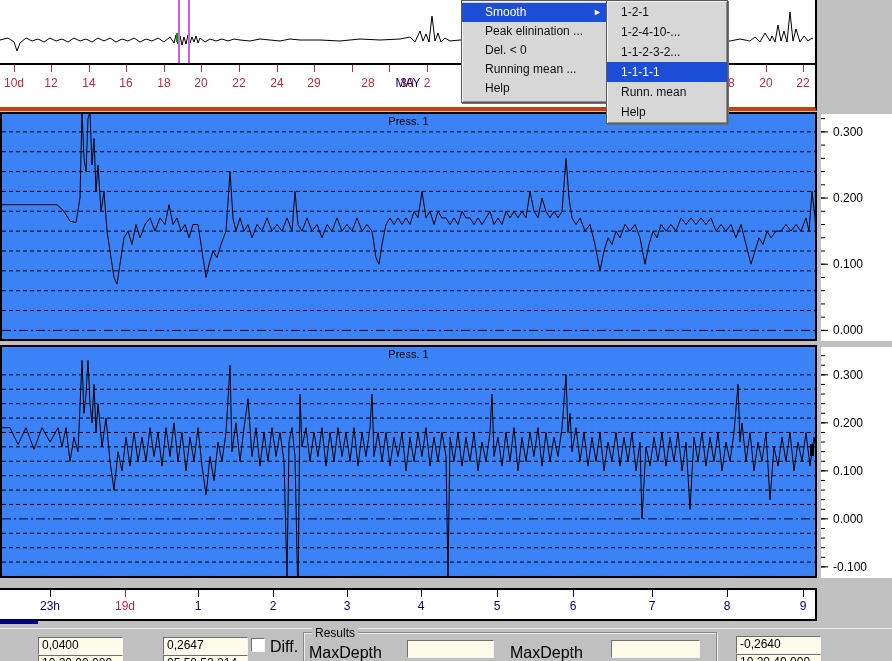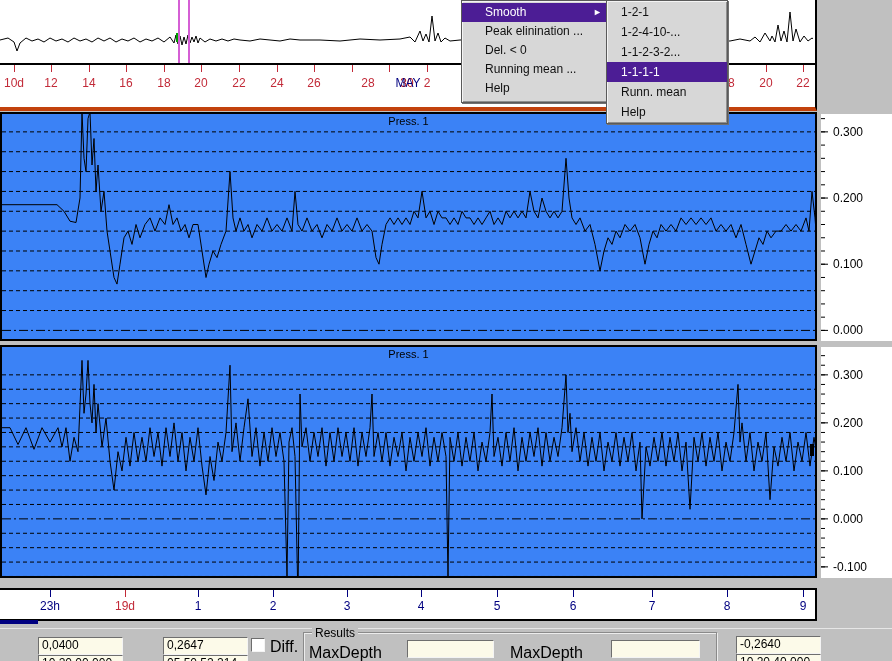--- a/index.html
+++ b/index.html
@@ -29,21 +29,21 @@
   .yaxis-panel{background:#fff}
 
   
   .menu{background:#d7d7d7;border:1px solid #5a5a5a;
     box-shadow:inset 1px 1px 0 #f4f4f4, inset -1px -1px 0 #8e8e8e, 1px 1px 0 #707070;
     z-index:20;font-size:12px;color:#101010}
   #context-menu{left:461px;top:0;width:147px;height:99px;padding-top:2px}
   #sub-menu{left:606px;top:0;width:120px;height:121px;padding-top:1px}
   .menu-item{position:relative;height:19px;line-height:19px;padding-left:23px;white-space:nowrap}
   #sub-menu .menu-item{height:20px;line-height:20px;padding-left:14px}
-  .menu-item.sel{background:#4c1d95;color:#fff}
+  .menu-item.sel{background:#1d4ed8;color:#fff}
   .menu-arrow{position:absolute;right:7px;top:0;font-size:9px}
 
   
   #bottom-axis{left:0;top:588px;width:815px;height:29px;background:#fff;border:2px solid #000;border-left:none}
   #range-indicator{left:0;top:620px;width:38px;height:4px;background:#000080}
 
   
   #bottom-panel{left:0;top:628px;width:892px;height:33px;background:#c0c0c0;border-top:1px solid #e6e6e6}
   .field{position:absolute;height:16px;background:#fcfae9;
     border:1px solid;border-color:#6e6e6e #f4f4f4 #f4f4f4 #6e6e6e;
@@ -79,21 +79,21 @@
     <div class="axis-lbl" style="left: 126px; color: rgb(194, 42, 56);">16</div>
     <div class="tick-red" style="left: 164px;"></div>
     <div class="axis-lbl" style="left: 164px; color: rgb(194, 42, 56);">18</div>
     <div class="tick-red" style="left: 201px;"></div>
     <div class="axis-lbl" style="left: 201px; color: rgb(194, 42, 56);">20</div>
     <div class="tick-red" style="left: 239px;"></div>
     <div class="axis-lbl" style="left: 239px; color: rgb(194, 42, 56);">22</div>
     <div class="tick-red" style="left: 277px;"></div>
     <div class="axis-lbl" style="left: 277px; color: rgb(194, 42, 56);">24</div>
     <div class="tick-red" style="left: 314px;"></div>
-    <div class="axis-lbl" style="left: 314px; color: rgb(194, 42, 56);">26</div>
+    <div class="axis-lbl" style="left: 314px; color: rgb(194, 42, 56);">29</div>
     <div class="tick-red" style="left: 352px;"></div>
     <div class="axis-lbl" style="left: 352px; color: rgb(194, 42, 56); margin-left: 16px;">28</div>
     <div class="tick-red" style="left: 389px;"></div>
     <div class="axis-lbl" style="left: 407px; color: #b91c1c;">30</div>
     <div class="tick-red" style="left: 427px;"></div>
     <div class="axis-lbl" style="left: 427px; color: rgb(194, 42, 56);">2</div>
     <div class="tick-red" style="left: 465px;"></div>
     <div class="axis-lbl" style="left: 465px; color: rgb(194, 42, 56);">4</div>
     <div class="tick-red" style="left: 502px;"></div>
     <div class="axis-lbl" style="left: 502px; color: rgb(194, 42, 56);">6</div>

